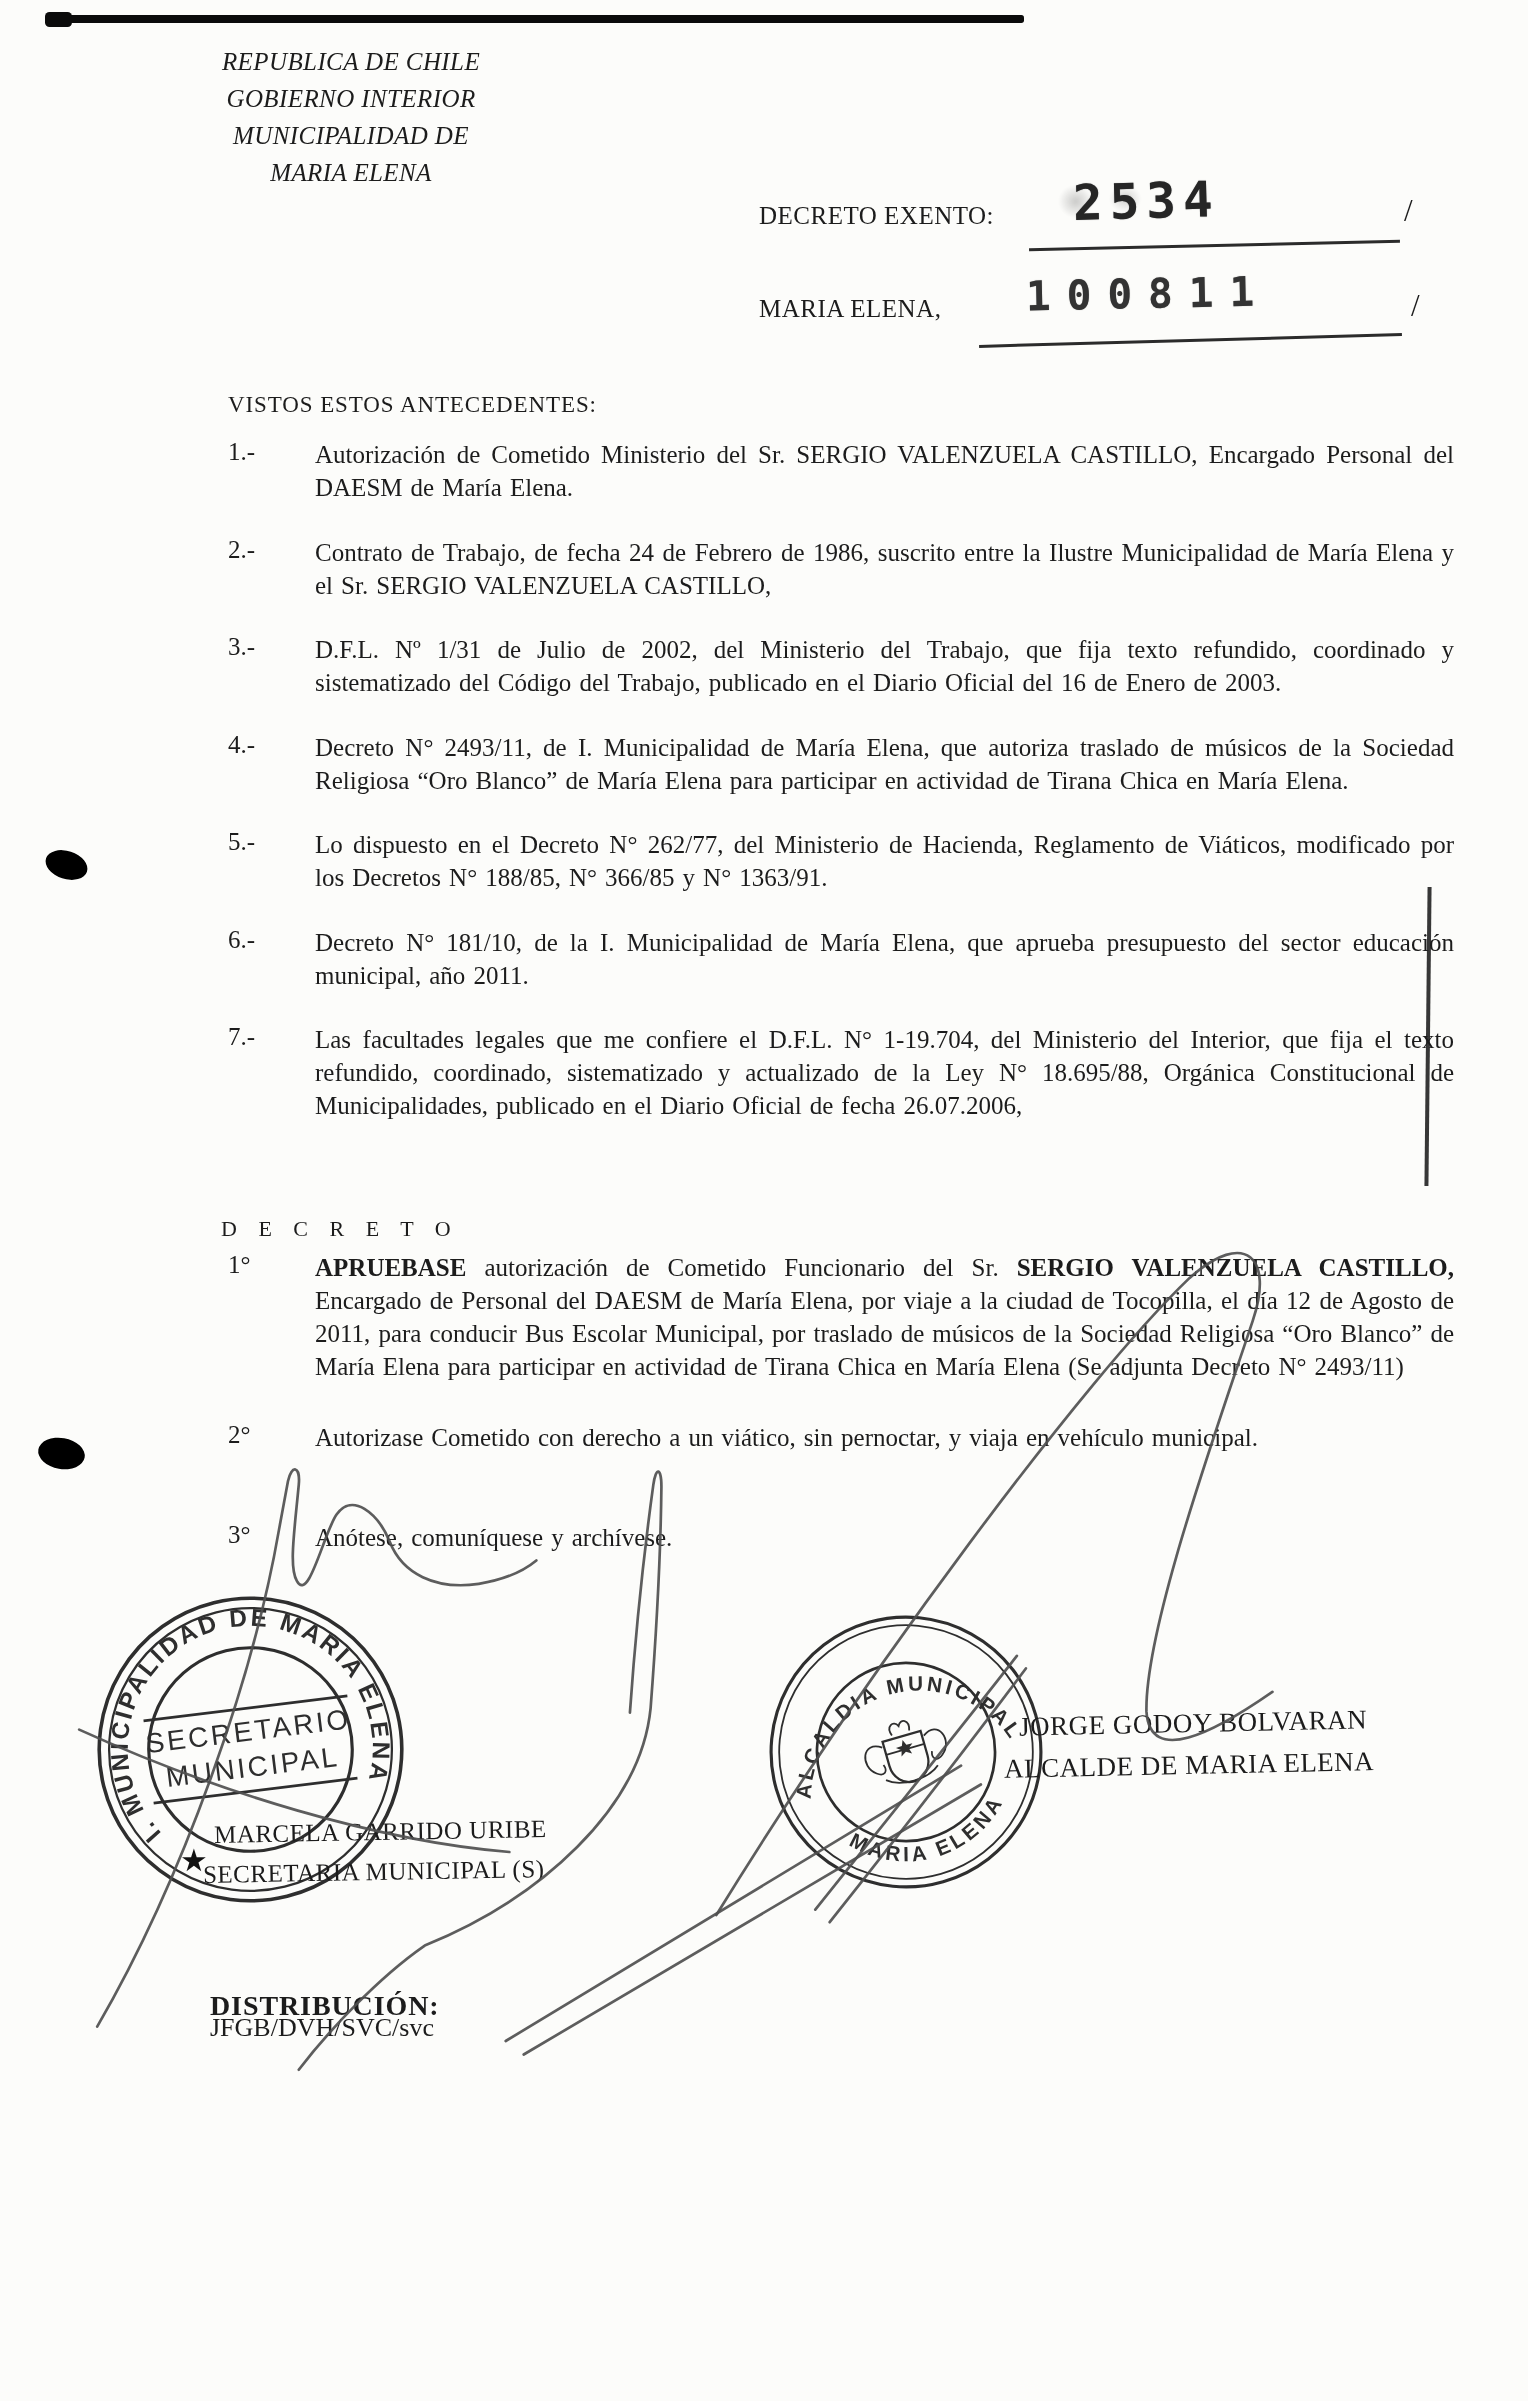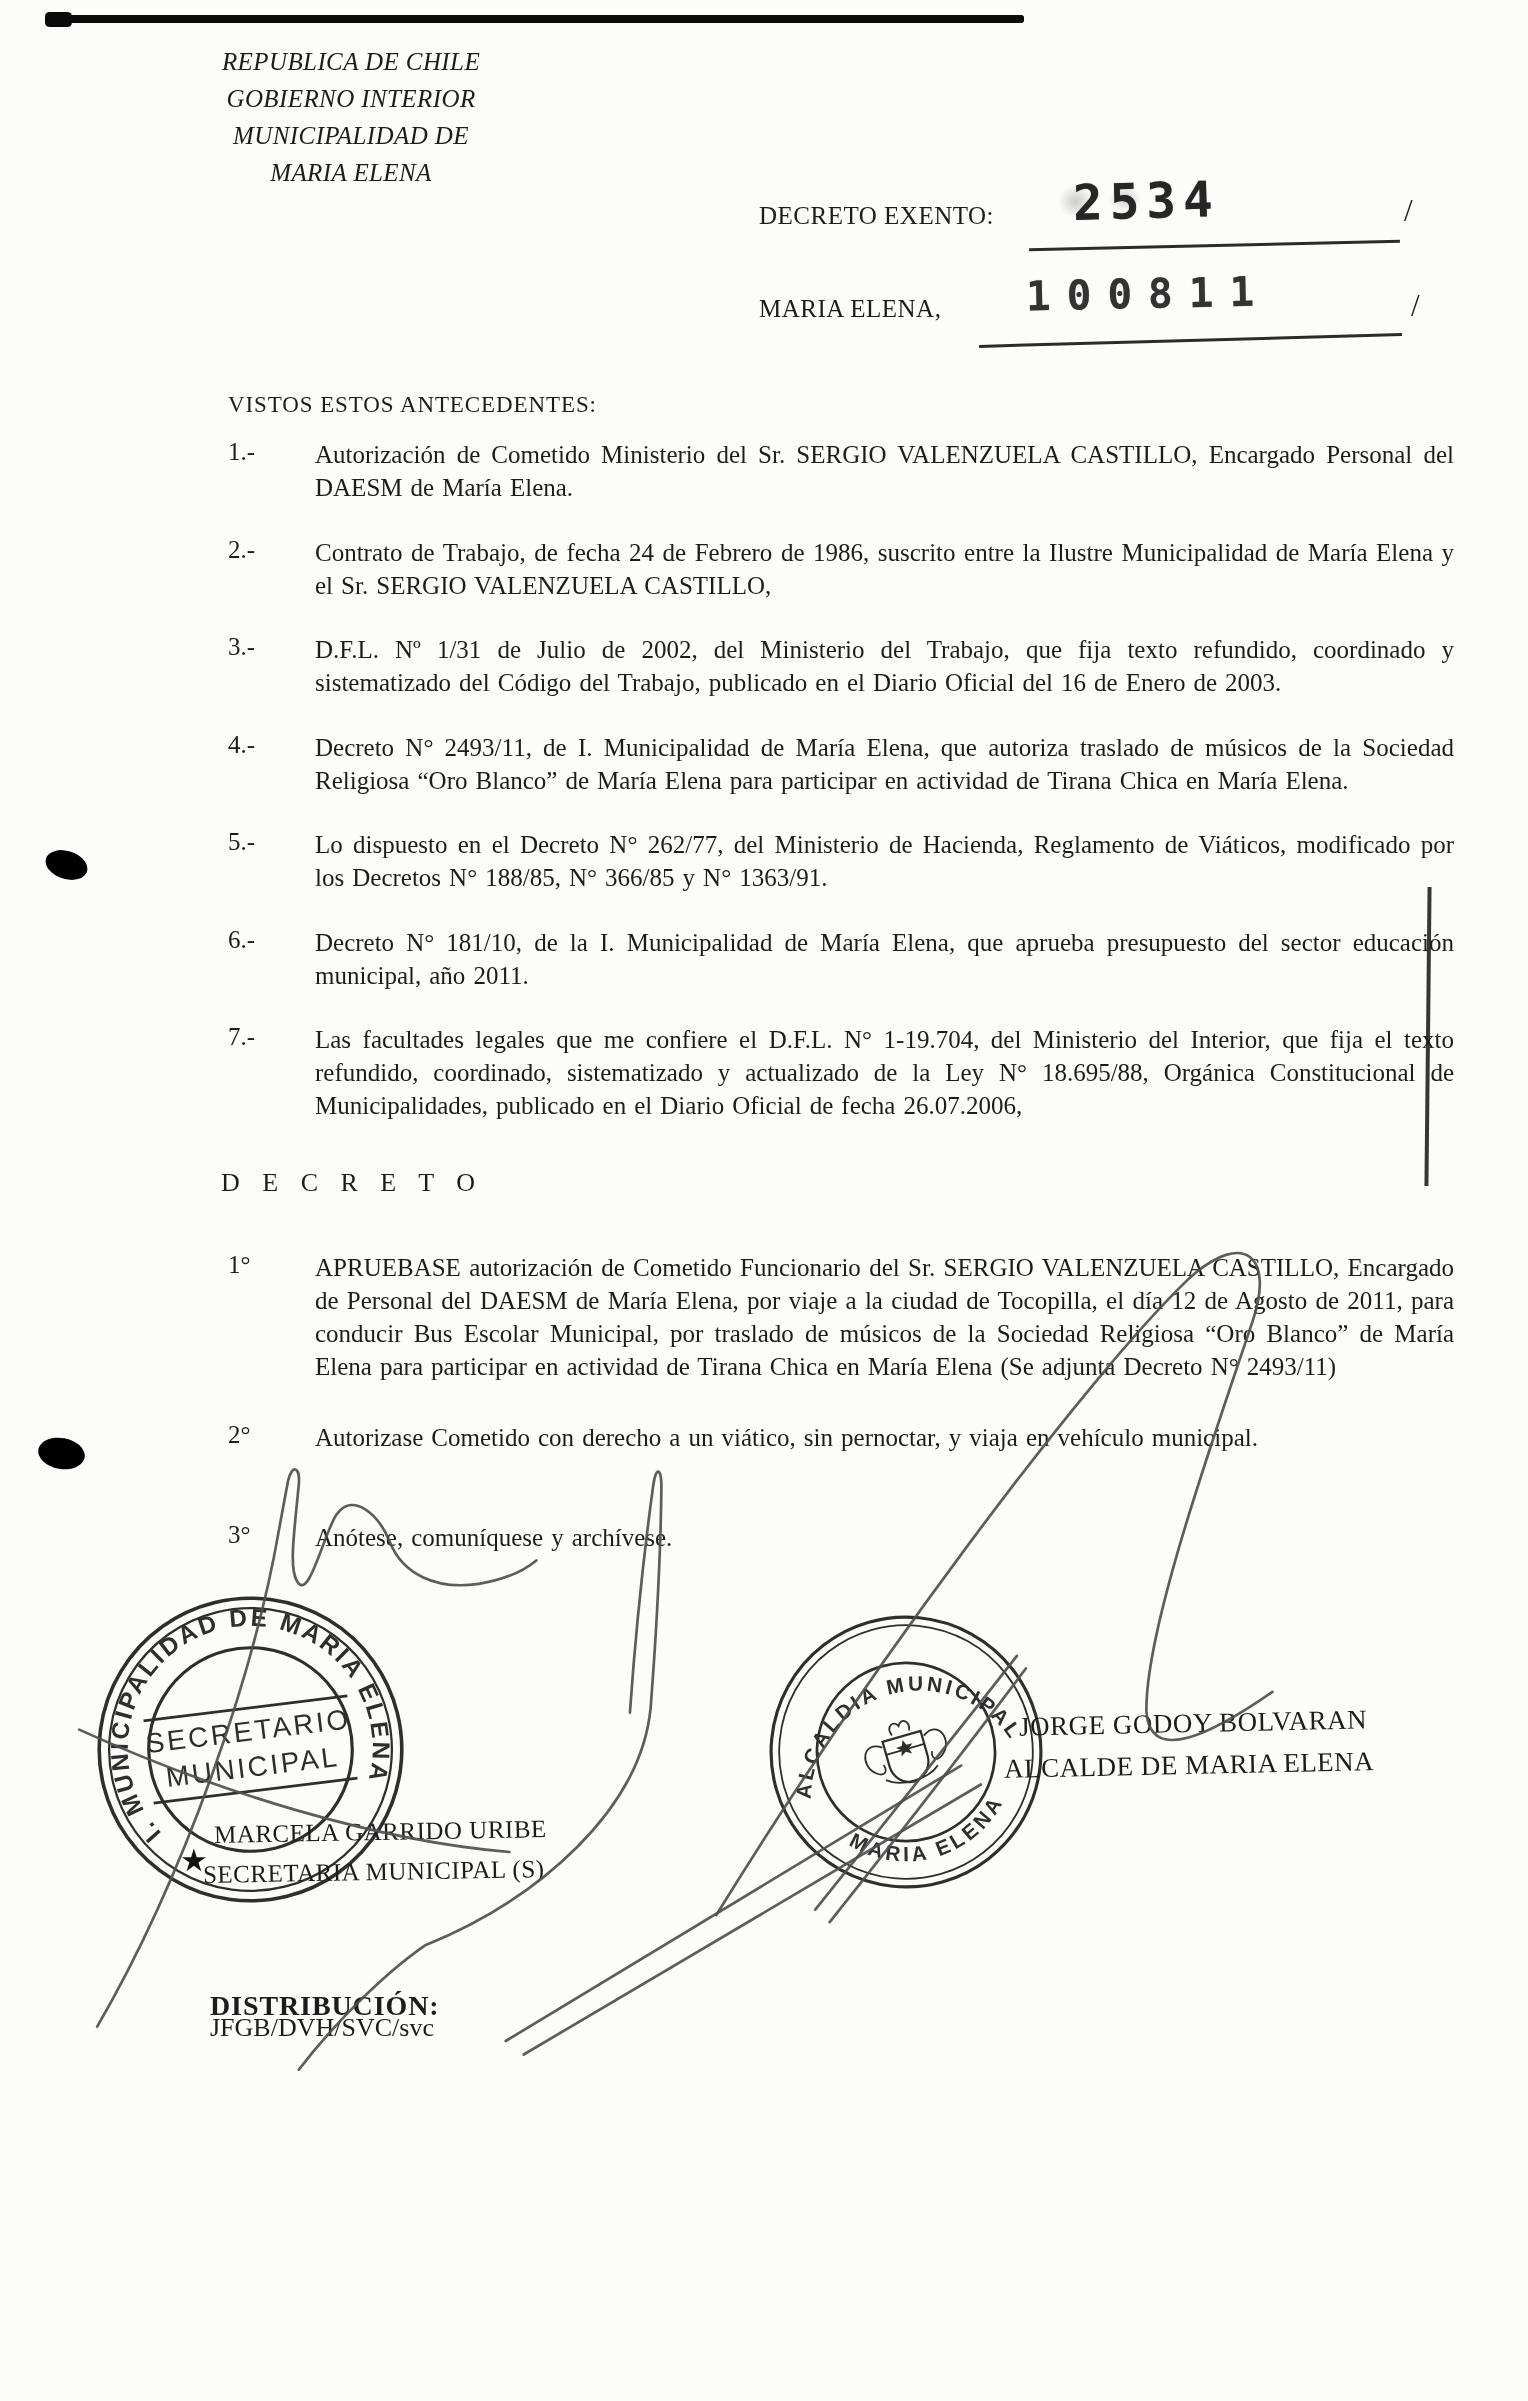--- a/index.html
+++ b/index.html
@@ -32,22 +32,22 @@
   
   .vistos-heading{left:228px;top:392px;font-size:23px;letter-spacing:0.9px;}
   .doc-list{left:228px;width:1226px;}
   .vistos-list{top:438px;}
   .decreto-list{top:1251px;}
   .doc-item{display:flex;margin-bottom:31.5px;}
   .doc-item .num{flex:none;width:87px;font-size:25px;}
   .doc-item .itext{flex:1;font-size:25px;line-height:33px;text-align:justify;word-spacing:1.8px;}
   .decreto-list .doc-item:nth-child(1){margin-bottom:38px;}
   .decreto-list .doc-item:nth-child(2){margin-bottom:67px;}
-  .seg-bold{font-weight:normal;}
-  .decreto-heading{left:221px;top:1168px;font-size:26px;letter-spacing:8px;}
+  .seg-bold{font-weight:bold;}
+  .decreto-heading{left:221px;top:1216px;font-size:22px;letter-spacing:8px;}
   
   .stamp-svg{overflow:visible;}
   .stamp-left{left:83px;top:1582px;}
   .stamp-right{left:763px;top:1609px;}
   .stamp-stroke{stroke:#2e2e2e;fill:none;}
   .stamp-text{font-family:"Liberation Sans",sans-serif;fill:#2e2e2e;}
   
   .sec-star{left:180px;top:1842px;font-size:31px;color:#111;}
   .sec-name{left:214px;top:1818px;font-size:25px;letter-spacing:0.5px;transform:rotate(-1deg);}
   .sec-title{left:203px;top:1858px;font-size:25px;letter-spacing:0.5px;transform:rotate(-1deg);}

